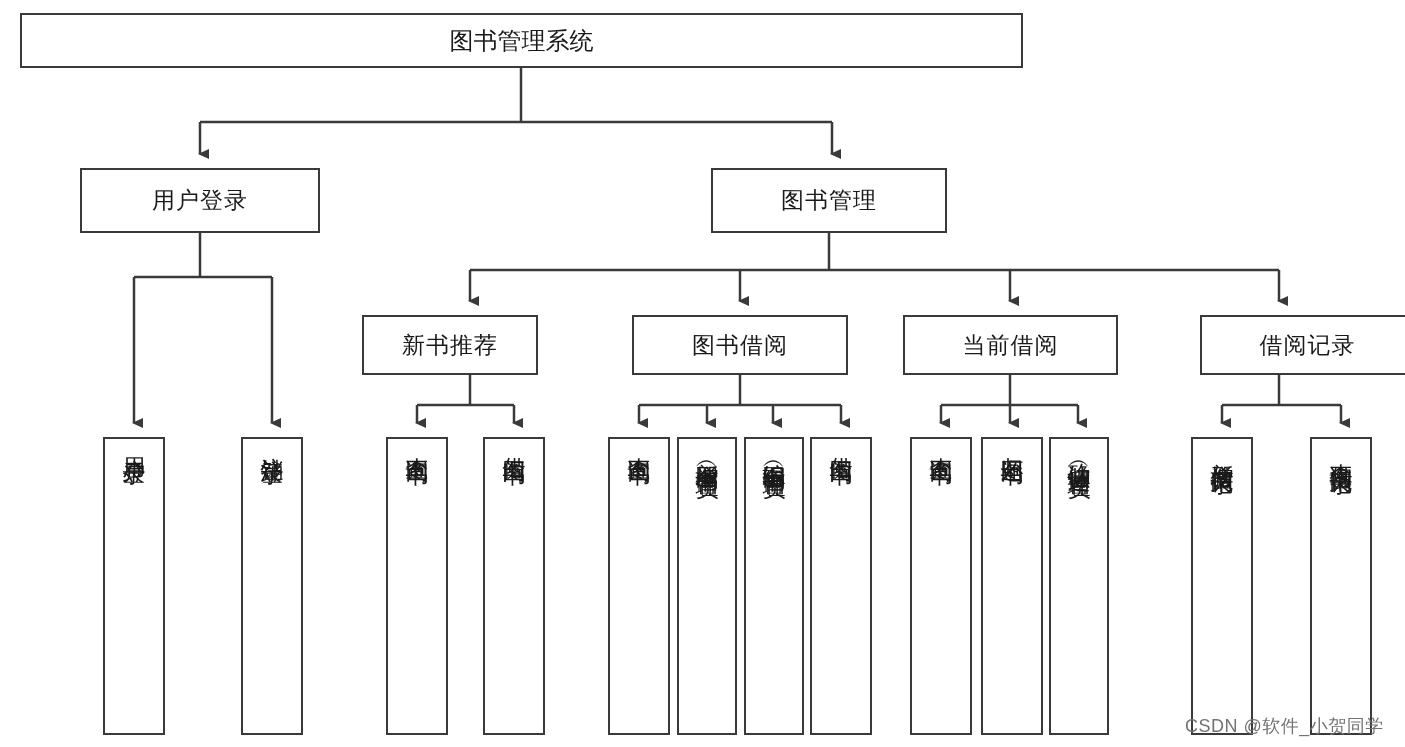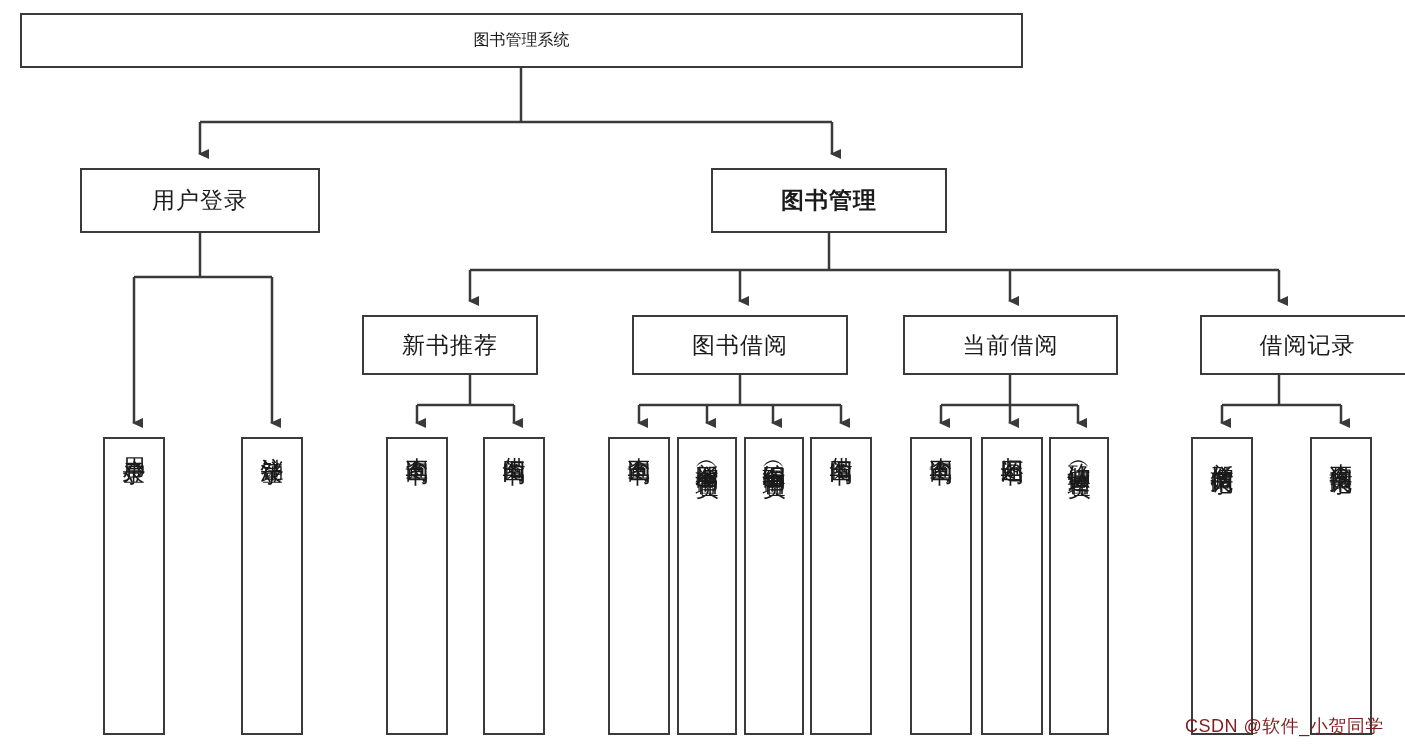--- a/index.html
+++ b/index.html
@@ -15,21 +15,21 @@
     background:#ffffff;
     border:2.5px solid #3a3a3a;
     box-sizing:border-box;
     display:flex;
     align-items:center;
     justify-content:center;
     color:#1a1a1a;
     z-index:2;
   }
   .node.h{ font-size:23px; letter-spacing:1px; }
-  .node.root{ font-size:16px; }
+  .node.root{ font-size:24px; }
 
   .leaf{
     position:absolute;
     background:#ffffff;
     border:2.5px solid #3a3a3a;
     box-sizing:border-box;
     display:flex;
     align-items:flex-start;
     justify-content:center;
     overflow:hidden;
@@ -44,21 +44,21 @@
     color:#1a1a1a;
     padding-top:6px;
     white-space:nowrap;
   }
   .leaf.mid .vtext{ padding-top:0; }
 
   .watermark{
     position:absolute;
     left:1185px; top:714px;
     font-size:18px;
-    color:#7f1d1d;
+    color:#737373;
     letter-spacing:0.5px;
     z-index:5;
     white-space:nowrap;
   }
 </style>
 </head>
 <body>
 
 <div id="stage">
 
@@ -110,21 +110,21 @@
       <path d="M1222,405 L1222,423" marker-end="url(#arw)"></path>
       <path d="M1341,405 L1341,423" marker-end="url(#arw)"></path>
 
     </g>
   </svg>
 
   <div class="node root" style="left:20px;top:13px;width:1003px;height:55px;">图书管理系统</div>
 
   <div class="node h" style="left:80px;top:168px;width:240px;height:65px;">用户登录</div>
 
-  <div class="node h" style="left:711px;top:168px;width:236px;height:65px;font-weight:bold;">图书管理</div>
+  <div class="node h" style="left:711px;top:168px;width:236px;height:65px;">图书管理</div>
 
   <div class="node h" style="left:362px;top:315px;width:176px;height:60px;">新书推荐</div>
 
   <div class="node h" style="left:903px;top:315px;width:215px;height:60px;">当前借阅</div>
 
   <div class="node h" style="left:632px;top:315px;width:216px;height:60px;">图书借阅</div>
 
   <div class="node h" style="left:1172px;top:315px;width:215px;height:60px;margin-left:28px;">借阅记录</div>
 
   <div class="leaf mid" style="left:103px;top:437px;width:62px;height:298px;">

